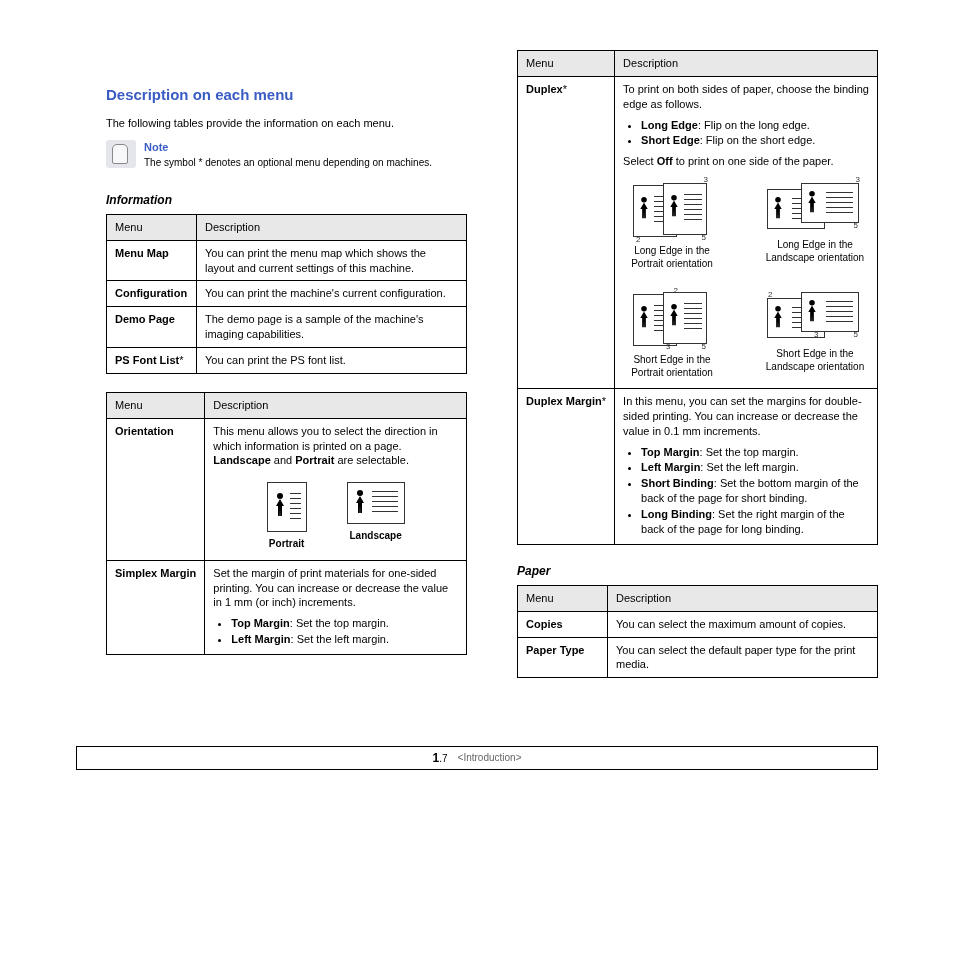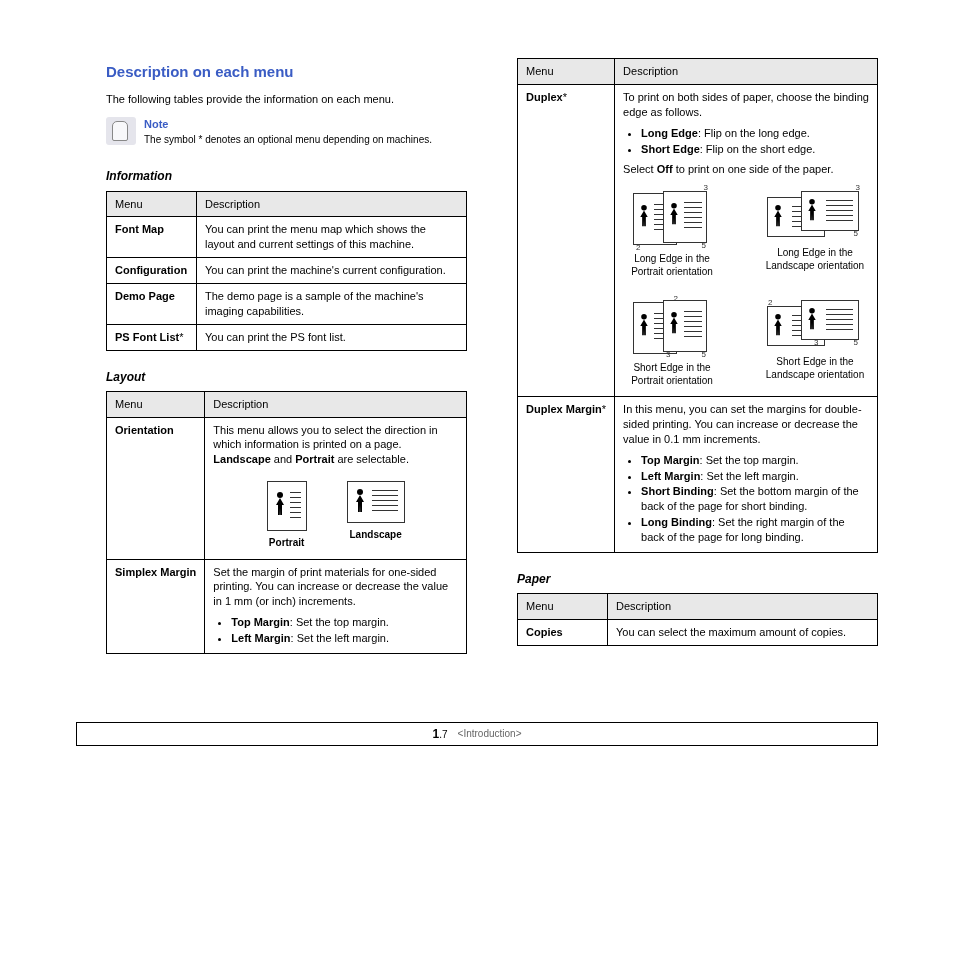--- a/index.html
+++ b/index.html
@@ -204,39 +204,38 @@
       <h2 class="group-title">Information</h2>
       <table class="menu">
         <thead>
           <tr>
             <th>Menu</th>
             <th>Description</th>
           </tr>
         </thead>
         <tbody>
           <tr>
-            <td class="name"><span>Font Map</span></td>
+            <td class="name"><span>Menu Map</span></td>
             <td>You can print the menu map which shows the layout and current settings of this machine.</td>
           </tr>
           <tr>
             <td class="name"><span>Configuration</span></td>
             <td>You can print the machine's current configuration.</td>
           </tr>
           <tr>
             <td class="name"><span>Demo Page</span></td>
             <td>The demo page is a sample of the machine's imaging capabilities.</td>
           </tr>
           <tr>
             <td class="name"><span>PS Font List</span><span class="ast">*</span></td>
             <td>You can print the PS font list.</td>
           </tr>
         </tbody>
       </table>
 
-      <h2 class="group-title">Layout</h2>
       <table class="menu">
         <thead>
           <tr>
             <th>Menu</th>
             <th>Description</th>
           </tr>
         </thead>
         <tbody>
           <tr>
             <td class="name"><span>Orientation</span></td>
@@ -421,20 +420,24 @@
           <tr>
             <th>Menu</th>
             <th>Description</th>
           </tr>
         </thead>
         <tbody>
           <tr>
             <td class="name"><span>Copies</span></td>
             <td>You can select the maximum amount of copies.</td>
           </tr>
+          <tr>
+            <td class="name"><span>Paper Type</span></td>
+            <td>You can select the default paper type for the print media.</td>
+          </tr>
         </tbody>
       </table>
 
     </div>
   </div>
 
   <div class="footer">
     <span class="pn"><b>1</b><span>.7</span></span>
     <span class="crumb">&lt;Introduction&gt;</span>
   </div>

